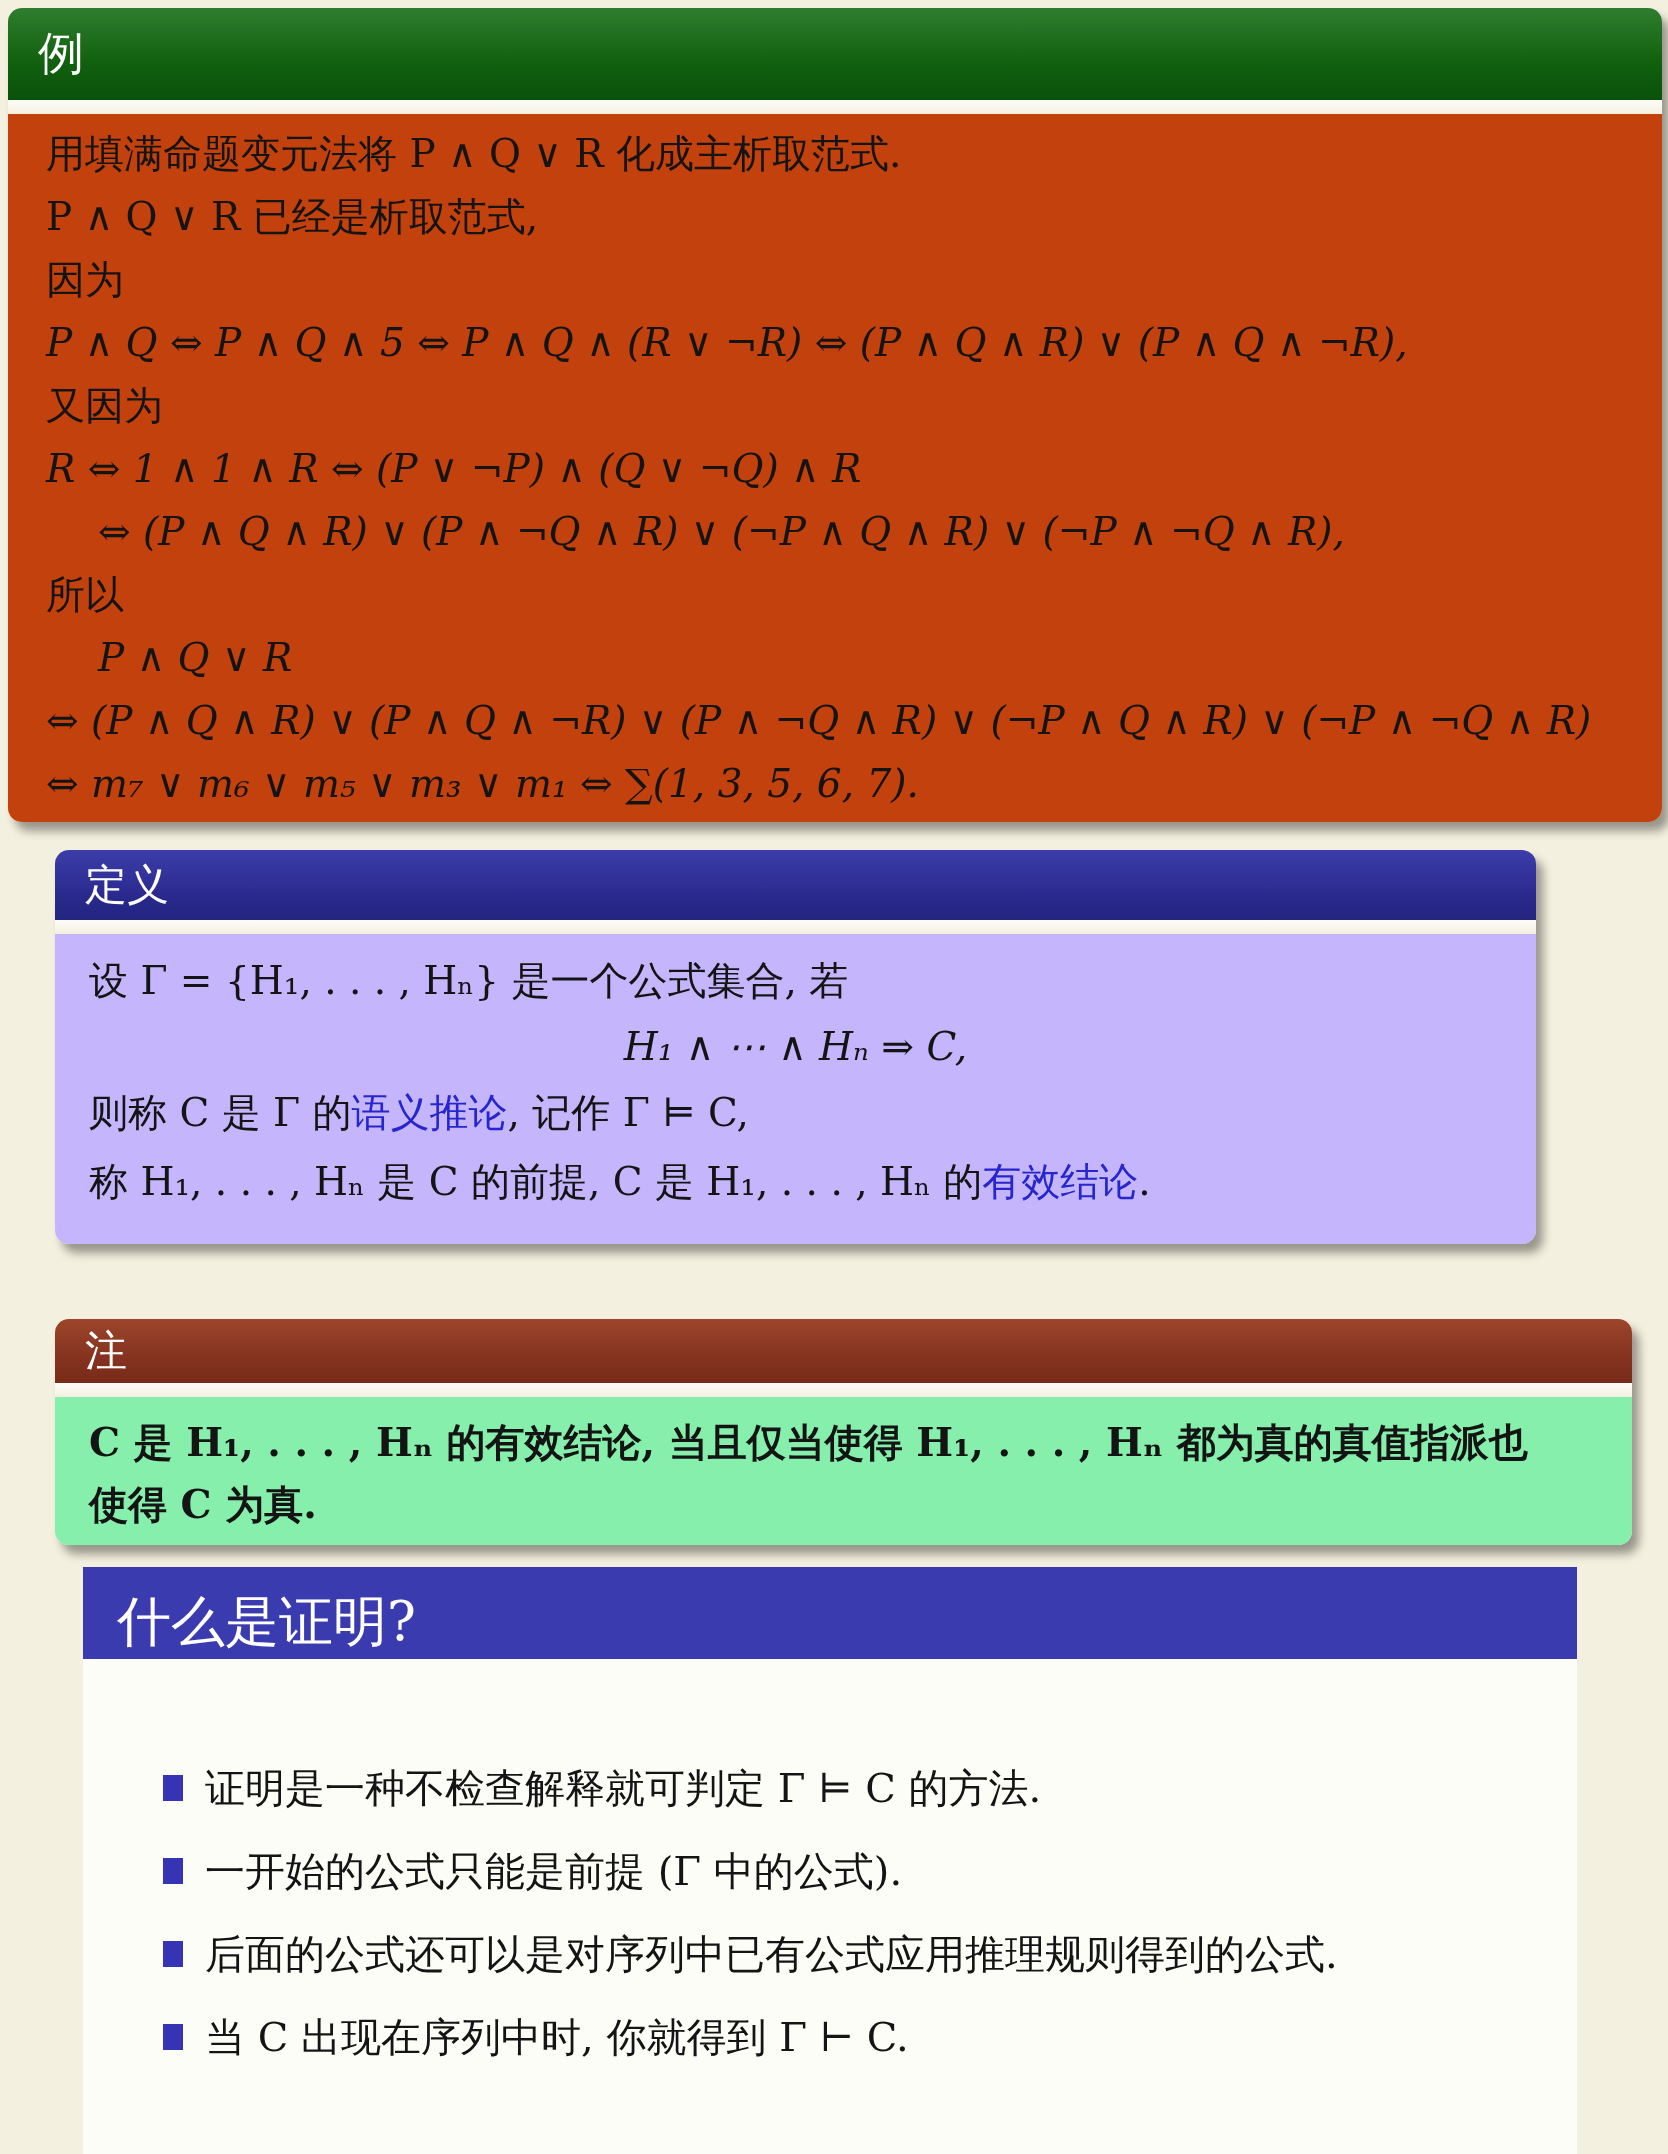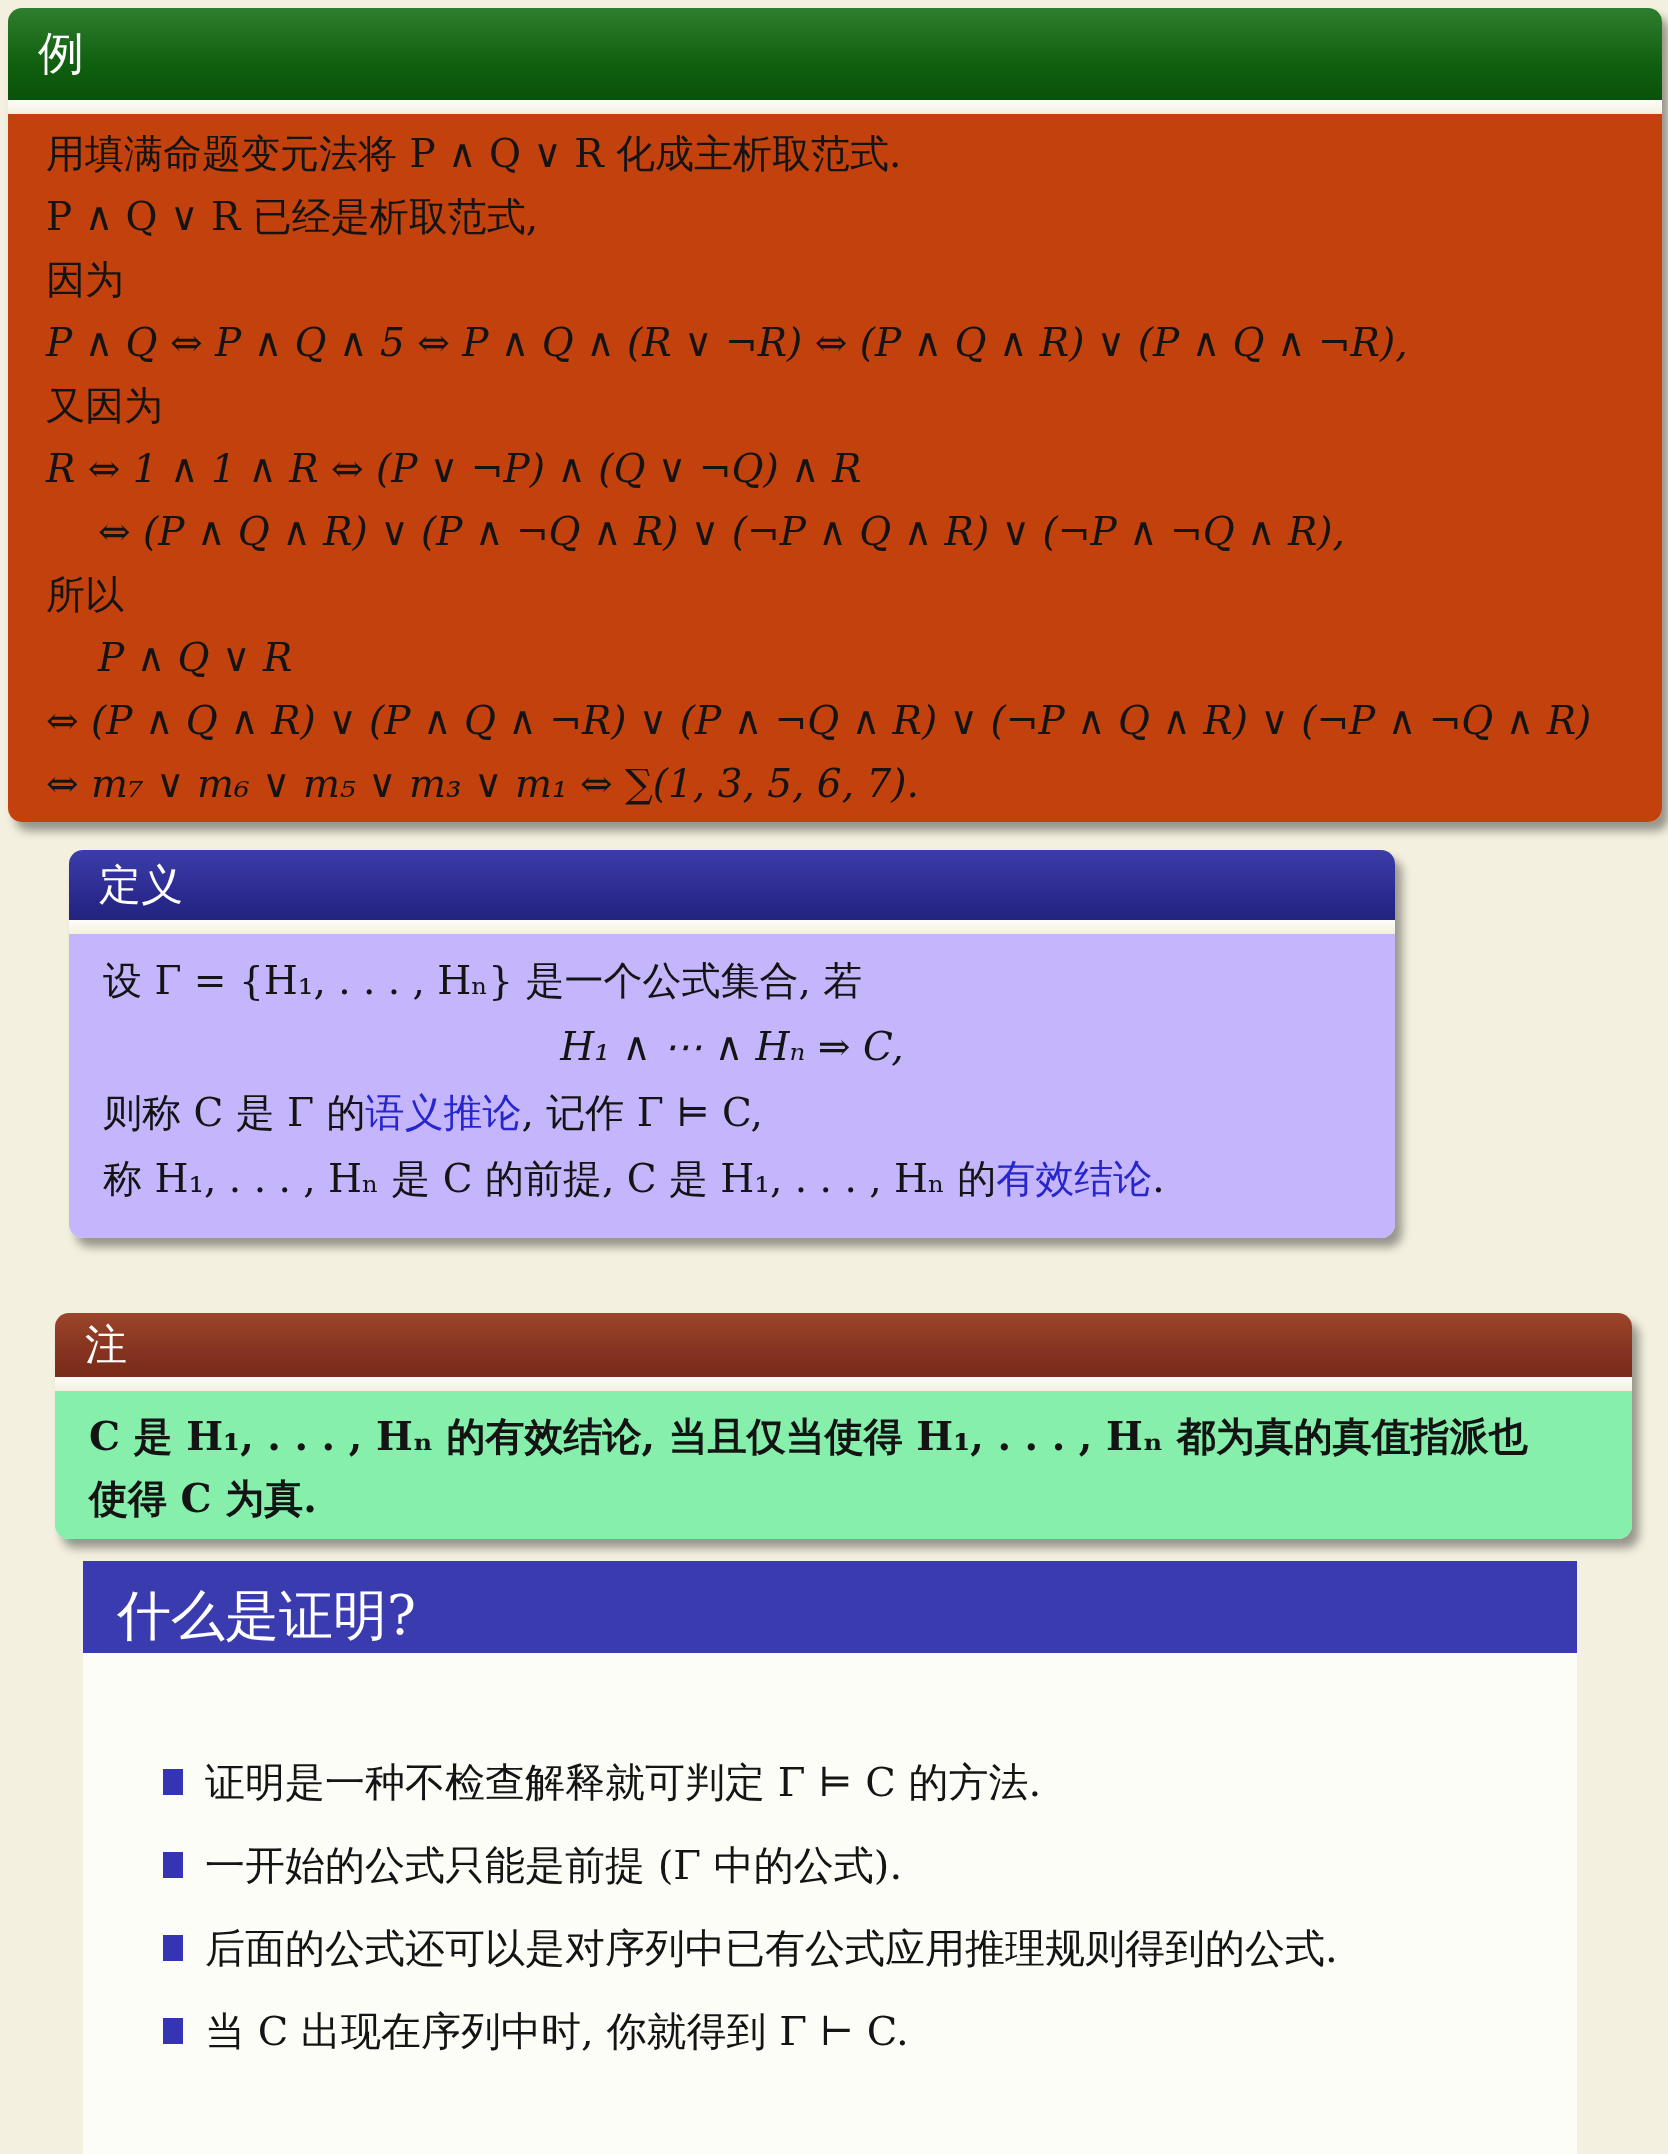--- a/index.html
+++ b/index.html
@@ -32,32 +32,32 @@
   }
   .example .block-body {
     background: #c2410c;
     padding: 8px 38px 7px 38px;
     font-size: 39px; line-height: 63px;
   }
   .example .math { font-style: italic; }
   .indent { padding-left: 52px; }
 
   
-  .definition { margin: 28px 0 0 69px; width: 1326px; box-sizing: border-box; }
+  .definition { margin: 28px 0 0 55px; width: 1481px; box-sizing: border-box; }
   .definition .block-header {
     height: 70px; font-size: 42px;
     background: linear-gradient(to bottom, #3d3daa 0%, #2b2b90 60%, #232380 100%);
   }
   .definition .block-body {
     background: #c4b5fd;
     padding: 14px 34px 26px 34px;
     font-size: 39px; line-height: 66px;
   }
   .centered { text-align: center; }
-  .link-blue { color: #2626cc; }
+  .link-blue { color: #2626cc; font-family: Liberation Mono, monospace; }
   .math-it { font-style: italic; }
 
   
   .note { margin: 75px 0 0 55px; width: 1577px; box-sizing: border-box; }
   .note .block-header {
     height: 64px; font-size: 42px;
     background: linear-gradient(to bottom, #9c452a 0%, #853320 60%, #772b18 100%);
   }
   .note .block-body {
     background: #86efac;

